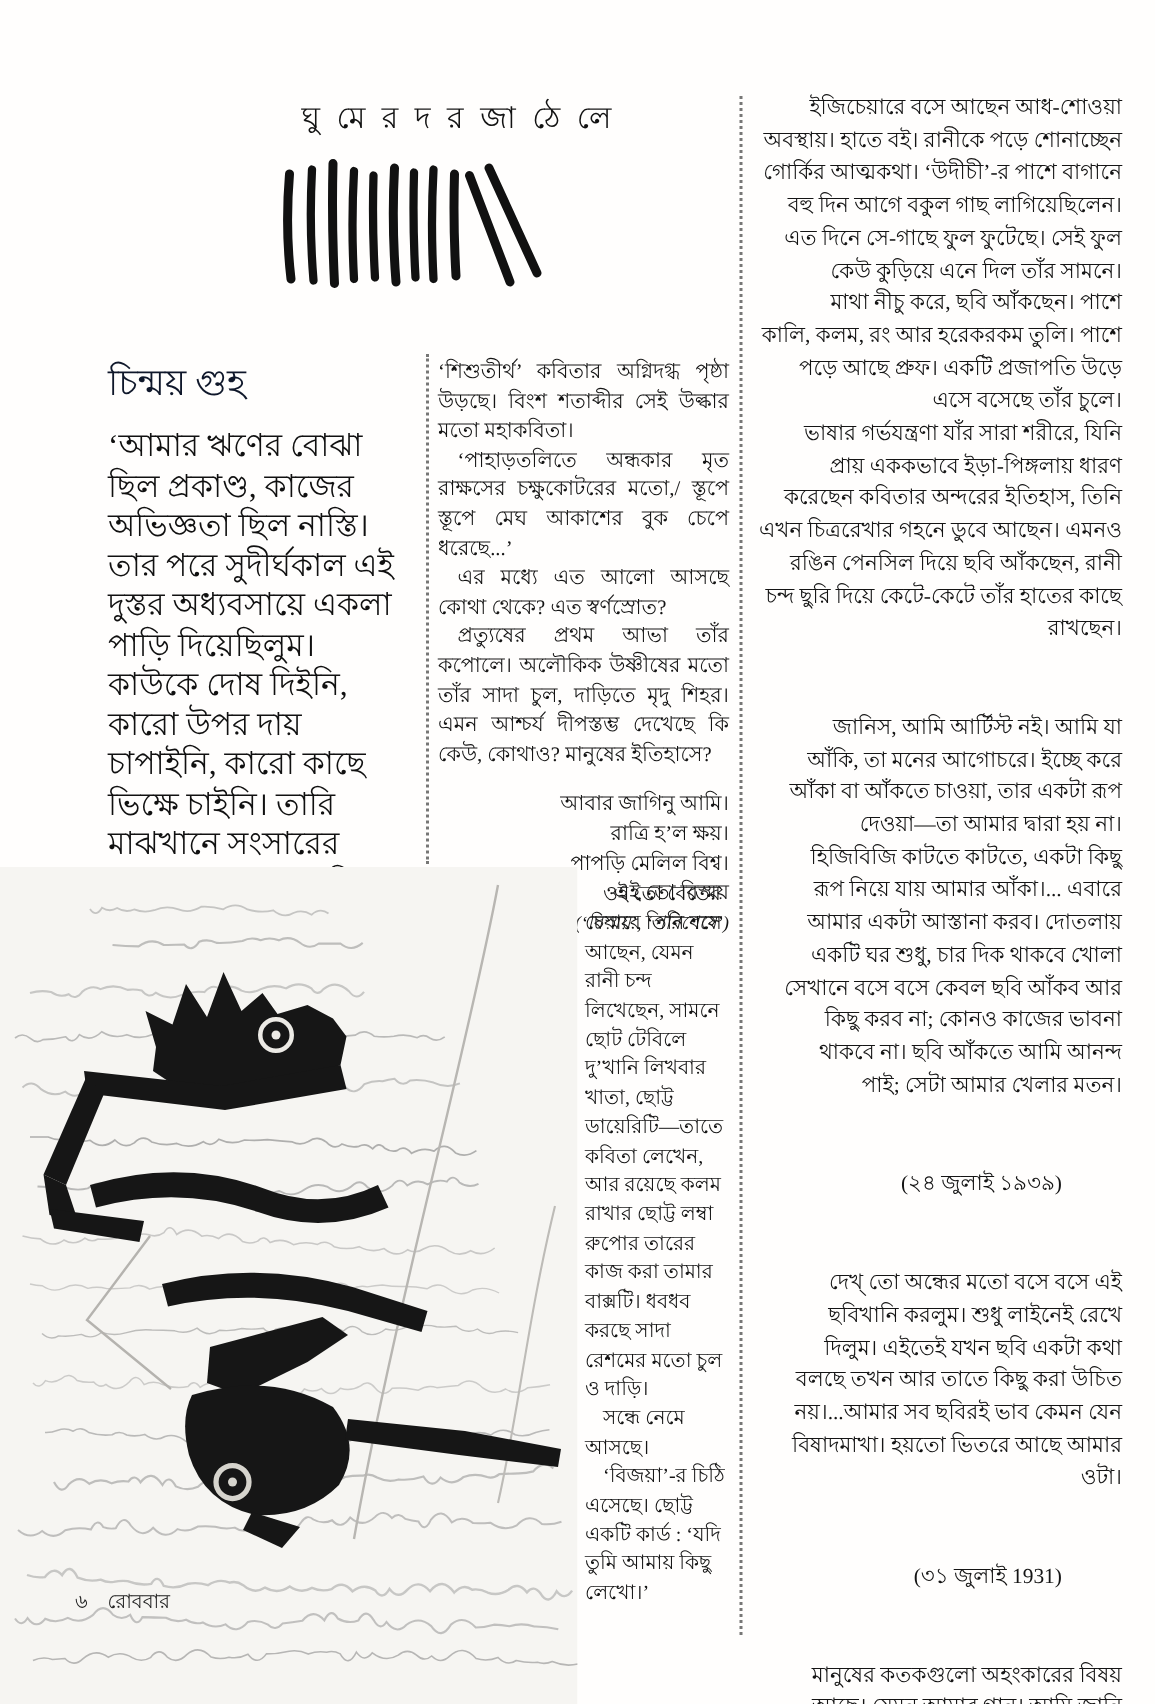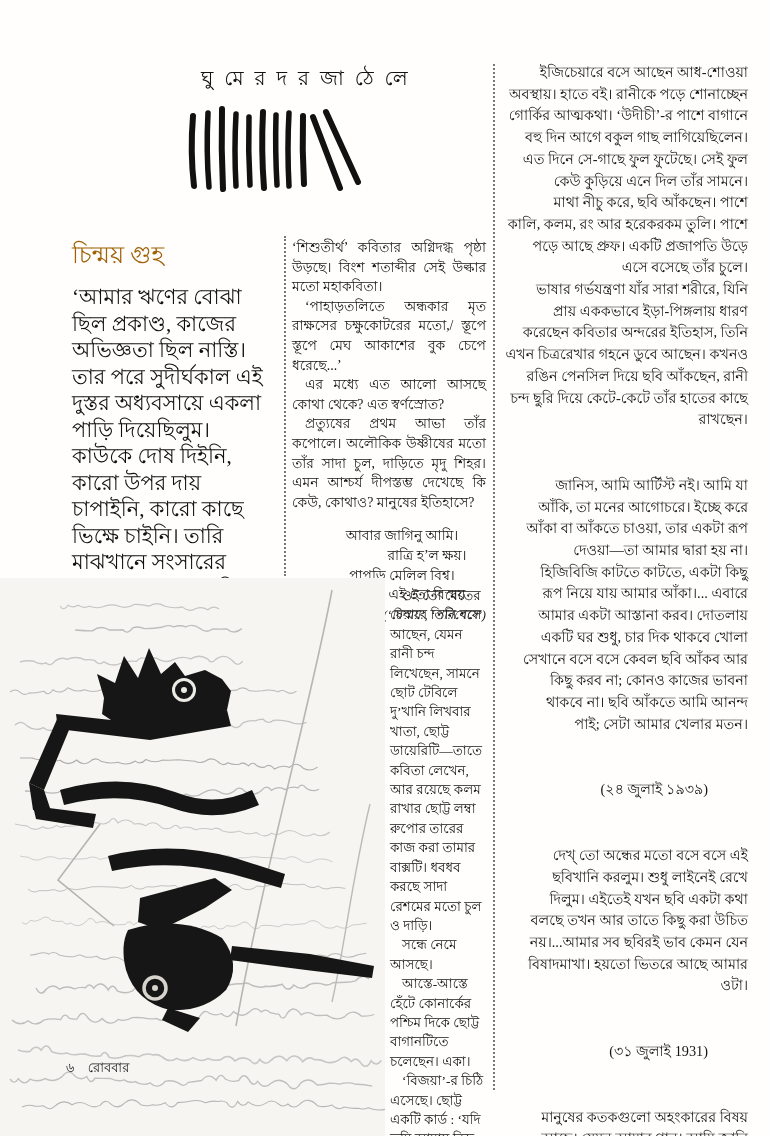--- a/index.html
+++ b/index.html
@@ -1,48 +1,48 @@
 <!DOCTYPE html>
 <html lang="bn"><head>
 <meta charset="utf-8">
 <style>
   html,body{margin:0;padding:0;background:#ffffff;}
   .page{position:relative;width:770px;height:1136px;background:#fffefd;overflow:hidden;
         font-family:"Liberation Serif", serif; color:#141414;}
   
   .title{position:absolute;left:201px;top:63px;font-size:20px;letter-spacing:3px;color:#121212;white-space:nowrap;}
   .strokes{position:absolute;left:186px;top:104px;width:184px;height:94px;}
-  .byline{position:absolute;left:72px;top:236px;font-size:24px;color:#a16207;}
+  .byline{position:absolute;left:72px;top:236px;font-size:24px;color:#0f172a;}
   
   .pullquote{position:absolute;left:72px;top:284px;width:200px;font-size:21px;line-height:26.5px;color:#101010;}
   
   .rule{position:absolute;width:0;border-left:2px dotted #4a4a4a;opacity:.75;}
   .rule.left{left:284px;top:236px;height:340px;}
   .rule.right{left:493px;top:64px;height:1026px;}
   
   .colA{position:absolute;left:292px;top:238px;width:194px;font-size:13.8px;line-height:19.6px;text-align:justify;}
   .colA p{margin:0;}
   .colA p.ind{text-indent:13px;}
   .colB{position:absolute;left:390px;top:586px;width:98px;font-size:13.4px;line-height:19.4px;text-align:left;}
   .colB p{margin:0;text-indent:12px;}
   .colR{position:absolute;left:505px;top:62px;width:243px;font-size:14.3px;line-height:21.7px;text-align:justify;}
   .colR p{margin:0;text-indent:15px;text-align:right;}
   .letter{margin-left:13px;margin-top:18px;}
   .letter p{text-indent:15px;margin-top:44px;}
   .date{text-align:right;padding-right:40px;text-indent:0 !important;}
   
-  .verse{margin-top:14px;text-align:center;}
+  .verse{margin-top:14px;text-align:right;}
   .verse div{margin:0;}
   .v0{padding-left:26px;} .v1{padding-left:76px;} .v2{padding-left:26px;} .v3{padding-left:76px;}
   .vlast{display:flex;justify-content:space-between;align-items:baseline;font-style:italic;}
   .attrib{font-size:12.4px;white-space:nowrap;}
   
   .sketch{position:absolute;left:0;top:578px;width:385px;height:558px;}
   
-  .footer{position:absolute;left:66px;top:1058px;font-size:13px;color:#222;z-index:5;}
+  .footer{position:absolute;left:50px;top:1058px;font-size:13px;color:#222;z-index:5;}
   .footer .num{margin-right:10px;}
 </style>
 </head>
 <body>
 
 <div class="page">
 
   <div class="title">ঘু মে র  দ র জা  ঠে লে</div>
 
   <svg class="strokes" viewBox="0 0 184 94" fill="none" stroke="#111" stroke-linecap="round">
@@ -79,28 +79,27 @@
       <div class="vlast">
         <span>অন্তহীন।</span>
         <span class="attrib">(‘বিস্ময়’, ‘পরিশেষে’)</span>
       </div>
     </div>
   </div>
 
   <div class="colB">
     <p>ওই তো বেতের চেয়ারে তিনি বসে আছেন, যেমন রানী চন্দ লিখেছেন, সামনে ছোট টেবিলে দু’খানি লিখবার খাতা, ছোট্ট ডায়েরিটি—তাতে কবিতা লেখেন, আর রয়েছে কলম রাখার ছোট্ট লম্বা রুপোর তারের কাজ করা তামার বাক্সটি। ধবধব করছে সাদা রেশমের মতো চুল ও দাড়ি।</p>
     <p>সন্ধে নেমে আসছে।</p>
-    <p>আস্তে-আস্তে হেঁটে কোনার্কের পশ্চিম দিকে ছোট্ট বাগানটিতে চলেছেন। একা।</p>
     <p>‘বিজয়া’-র চিঠি এসেছে। ছোট্ট একটি কার্ড : ‘যদি তুমি আমায় কিছু লেখো।’</p>
   </div>
 
   <div class="colR">
     <p>ইজিচেয়ারে বসে আছেন আধ-শোওয়া অবস্থায়। হাতে বই। রানীকে পড়ে শোনাচ্ছেন গোর্কির আত্মকথা। ‘উদীচী’-র পাশে বাগানে বহু দিন আগে বকুল গাছ লাগিয়েছিলেন। এত দিনে সে-গাছে ফুল ফুটেছে। সেই ফুল কেউ কুড়িয়ে এনে দিল তাঁর সামনে।</p>
     <p>মাথা নীচু করে, ছবি আঁকছেন। পাশে কালি, কলম, রং আর হরেকরকম তুলি। পাশে পড়ে আছে প্রুফ। একটি প্রজাপতি উড়ে এসে বসেছে তাঁর চুলে।</p>
-    <p>ভাষার গর্ভযন্ত্রণা যাঁর সারা শরীরে, যিনি প্রায় এককভাবে ইড়া-পিঙ্গলায় ধারণ করেছেন কবিতার অন্দরের ইতিহাস, তিনি এখন চিত্ররেখার গহনে ডুবে আছেন। কখনও রঙিন পেনসিল দিয়ে ছবি আঁকছেন, রানী চন্দ ছুরি দিয়ে কেটে-কেটে তাঁর হাতের কাছে রাখছেন।</p>
+    <p>ভাষার গর্ভযন্ত্রণা যাঁর সারা শরীরে, যিনি প্রায় এককভাবে ইড়া-পিঙ্গলায় ধারণ করেছেন কবিতার অন্দরের ইতিহাস, তিনি এখন চিত্ররেখার গহনে ডুবে আছেন। এমনও রঙিন পেনসিল দিয়ে ছবি আঁকছেন, রানী চন্দ ছুরি দিয়ে কেটে-কেটে তাঁর হাতের কাছে রাখছেন।</p>
     <div class="letter">
       <p>জানিস, আমি আর্টিস্ট নই। আমি যা আঁকি, তা মনের আগোচরে। ইচ্ছে করে আঁকা বা আঁকতে চাওয়া, তার একটা রূপ দেওয়া—তা আমার দ্বারা হয় না। হিজিবিজি কাটতে কাটতে, একটা কিছু রূপ নিয়ে যায় আমার আঁকা।... এবারে আমার একটা আস্তানা করব। দোতলায় একটি ঘর শুধু, চার দিক থাকবে খোলা সেখানে বসে বসে কেবল ছবি আঁকব আর কিছু করব না; কোনও কাজের ভাবনা থাকবে না। ছবি আঁকতে আমি আনন্দ পাই; সেটা আমার খেলার মতন।</p>
       <p class="date">(২৪ জুলাই ১৯৩৯)</p>
       <p>দেখ্ তো অন্ধের মতো বসে বসে এই ছবিখানি করলুম। শুধু লাইনেই রেখে দিলুম। এইতেই যখন ছবি একটা কথা বলছে তখন আর তাতে কিছু করা উচিত নয়।...আমার সব ছবিরই ভাব কেমন যেন বিষাদমাখা। হয়তো ভিতরে আছে আমার ওটা।</p>
       <p class="date">(৩১ জুলাই 1931)</p>
       <p>মানুষের কতকগুলো অহংকারের বিষয় আছে। যেমন আমার গান। আমি জানি সেখানে আমার একটা বিশেষত্ব আছে। আমি আপনার একটা অবজেক্টিভ—মনস্তত্ত্বের একটা দৃশ্য পাই। কীরকম করে হৃদয়ে ভেসে উঠছে—কতখানি সত্য, সুখ, দুঃখ আইডিয়ালাইজ করছে। যেখানে সকল বিশ্বের হার্মনির মূল—আমার গানে সেখানে পৌঁছই।</p>
 
     </div>
   </div>
 

